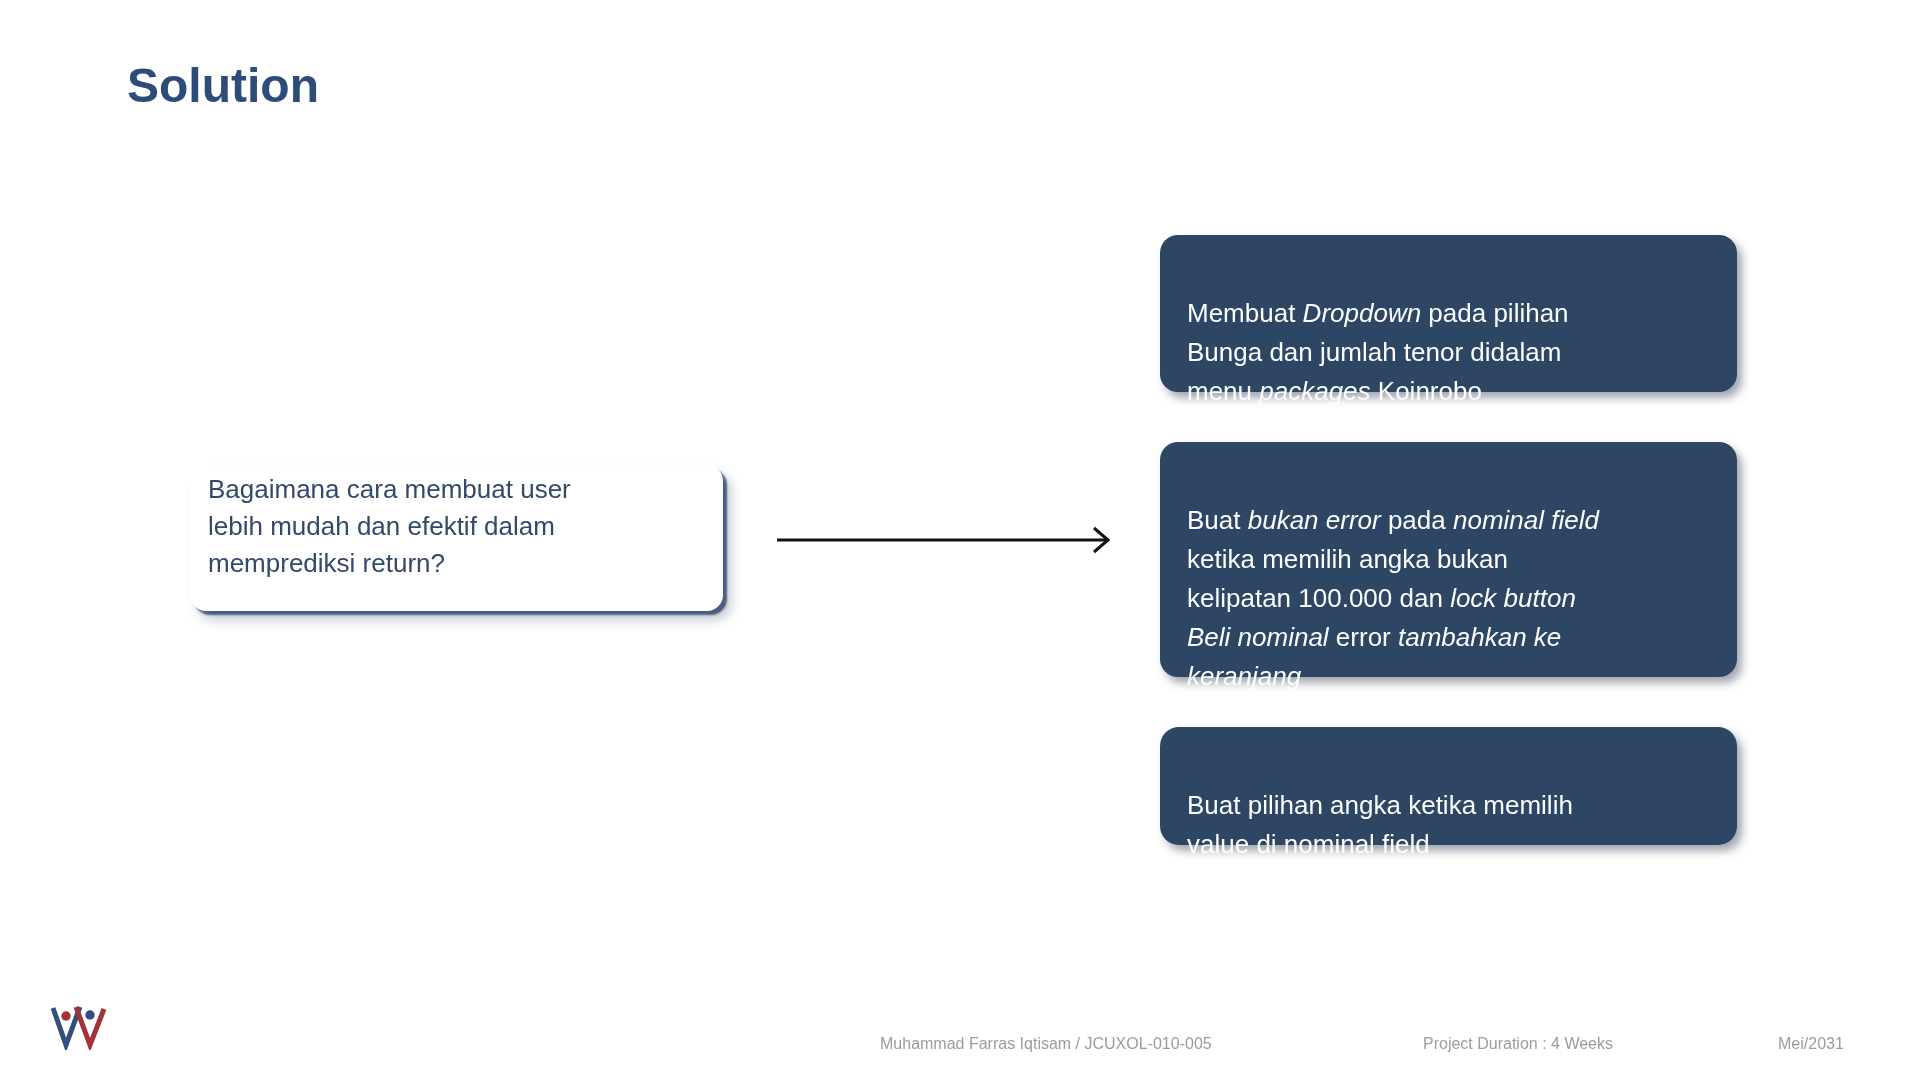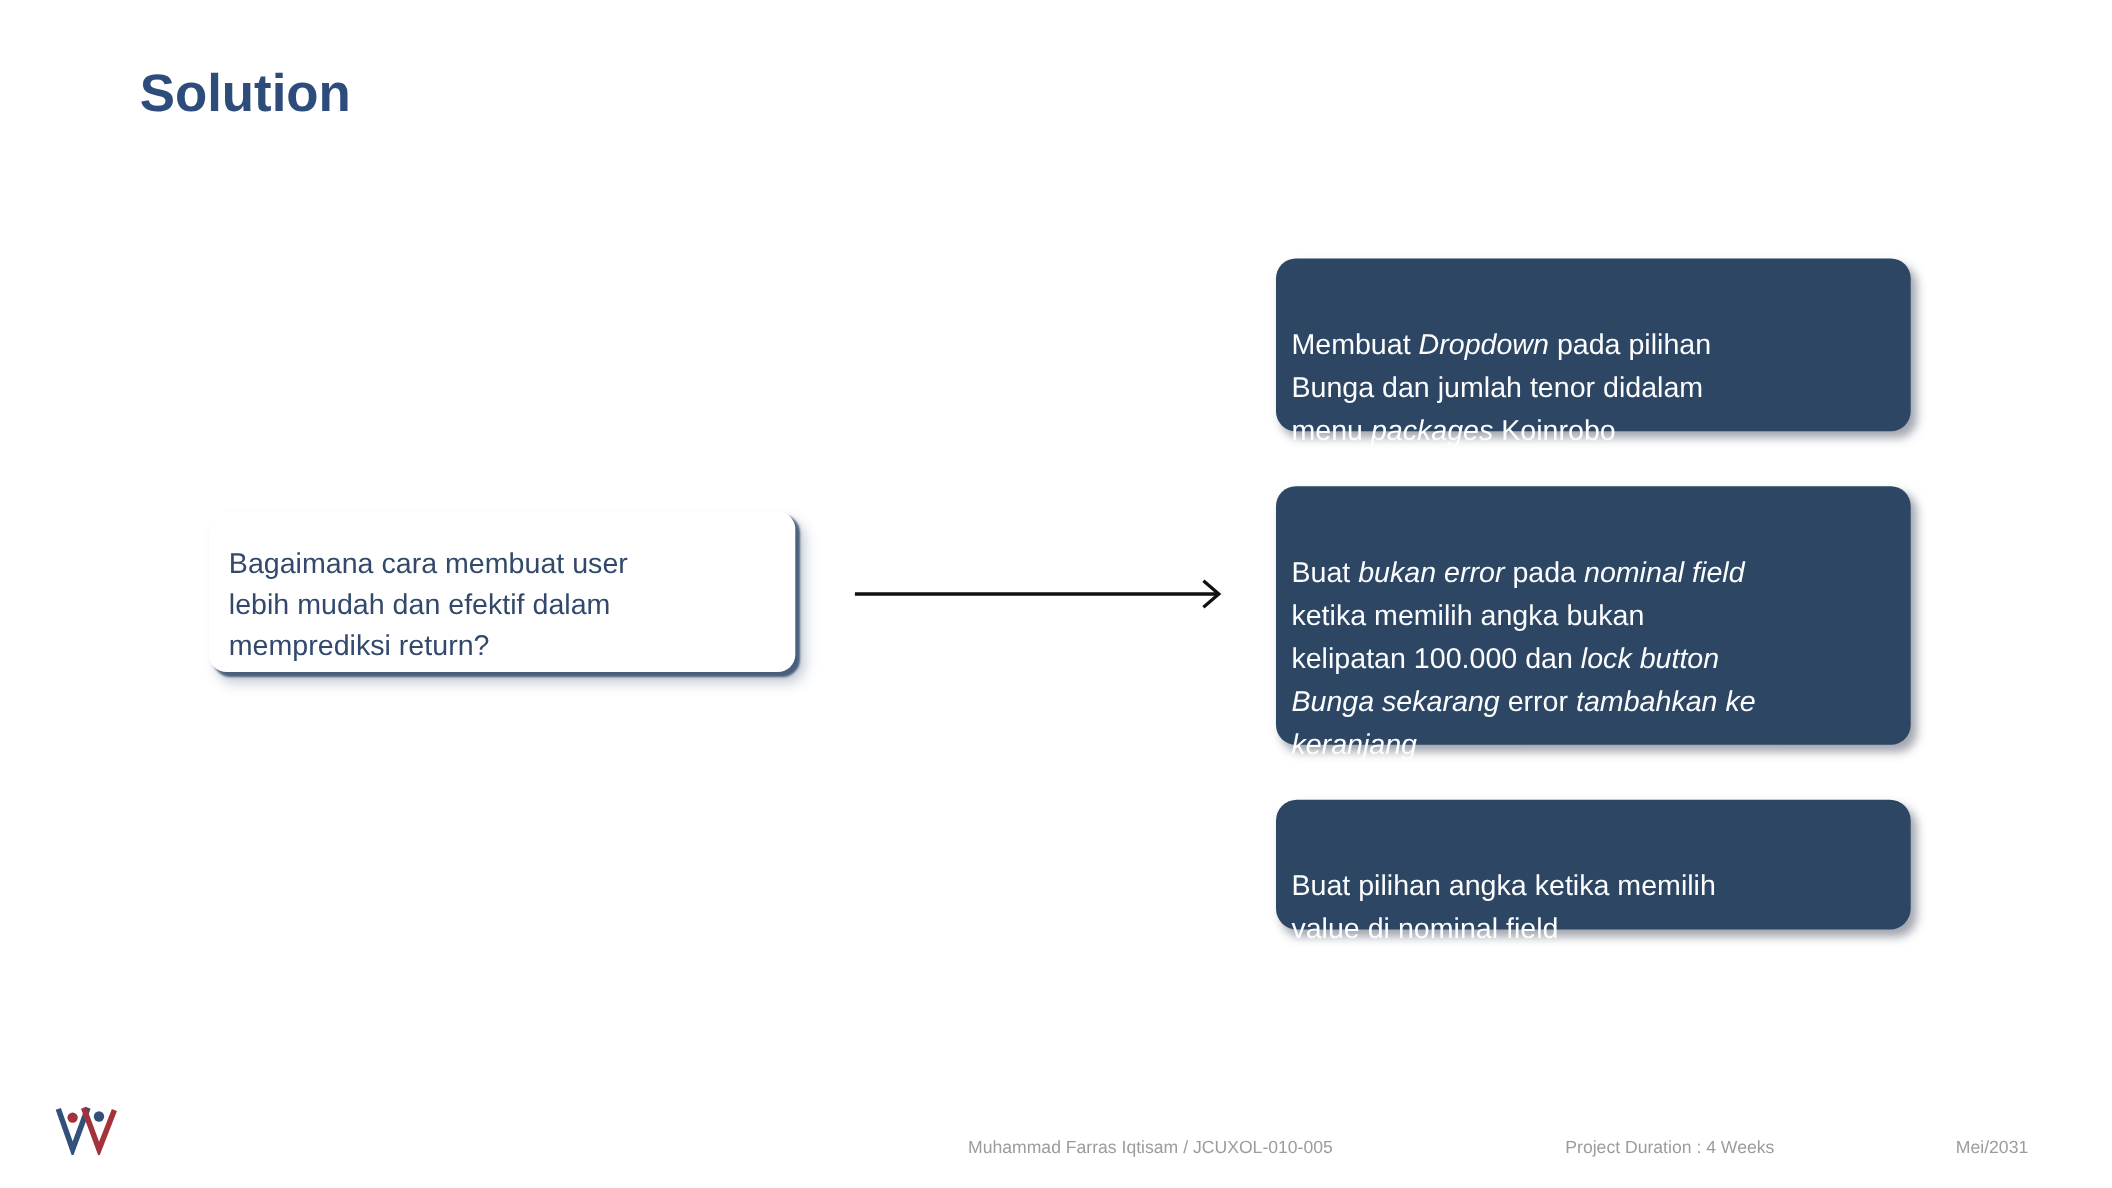--- a/index.html
+++ b/index.html
@@ -8,28 +8,28 @@
     font-family:"Liberation Sans", sans-serif; overflow:hidden;
   }
   .title {
     position:absolute; left:127px; top:60px;
     font-size:48px; font-weight:bold; color:#2e4c7a; line-height:1.1;
   }
   .question-card {
     position:absolute; left:190px; top:465px; width:533px; height:146px;
     box-sizing:border-box; background:#ffffff; border-radius:16px;
     box-shadow:4px 4px 2px rgba(44,69,103,0.82), 8px 9px 12px rgba(44,69,103,0.28);
-    display:flex; align-items:flex-end; padding:6px 20px 6px 18px;
+    display:flex; align-items:flex-start; padding:6px 20px 6px 18px;
     color:#32496b; font-size:26px; line-height:37px; white-space:pre-line;
   }
   .arrow-wrap { position:absolute; left:777px; top:524px; width:336px; height:32px; }
   .sol-card {
     position:absolute; left:1160px; width:577px; box-sizing:border-box;
     background:#2d4663; border-radius:18px; color:#fcfdfe;
-    font-size:26px; line-height:39px; padding:20px 24px 18px 14px;
+    font-size:26px; line-height:39px; padding:20px 24px 18px 27px;
     box-shadow:5px 6px 9px rgba(72,80,97,0.5);
     white-space:pre-line;
   }
   .sol-card.c1 { top:235px; height:157px; }
   .sol-card.c2 { top:442px; height:235px; }
   .sol-card.c3 { top:727px; height:118px;border-radius:19px; }
   .it { font-style:italic; }
   .footer-text {
     position:absolute; top:1033px; font-size:16px; color:#9c9c9c; line-height:22px;
   }
@@ -61,21 +61,21 @@
   <div class="sol-card c1">
     <span><span>Membuat </span><span class="it">Dropdown</span><span> pada pilihan
 Bunga dan jumlah tenor didalam
 menu </span><span class="it">packages</span><span> Koinrobo</span></span>
   </div>
 
   <div class="sol-card c2">
     <span><span>Buat </span><span class="it">bukan error</span><span> pada </span><span class="it">nominal field</span><span>
 ketika memilih angka bukan
 kelipatan 100.000 dan </span><span class="it">lock button</span><span>
-</span><span class="it">Bunga sekarang</span><span> error </span><span class="it">tambahkan ke
+</span><span class="it">Beli nominal</span><span> error </span><span class="it">tambahkan ke
 keranjang</span></span>
   </div>
 
   <div class="sol-card c3">
     <span><span>Buat pilihan angka ketika memilih
 value di nominal field</span></span>
   </div>
 
   <div class="logo">
     <svg width="58" height="45" viewBox="0 0 58 45">

